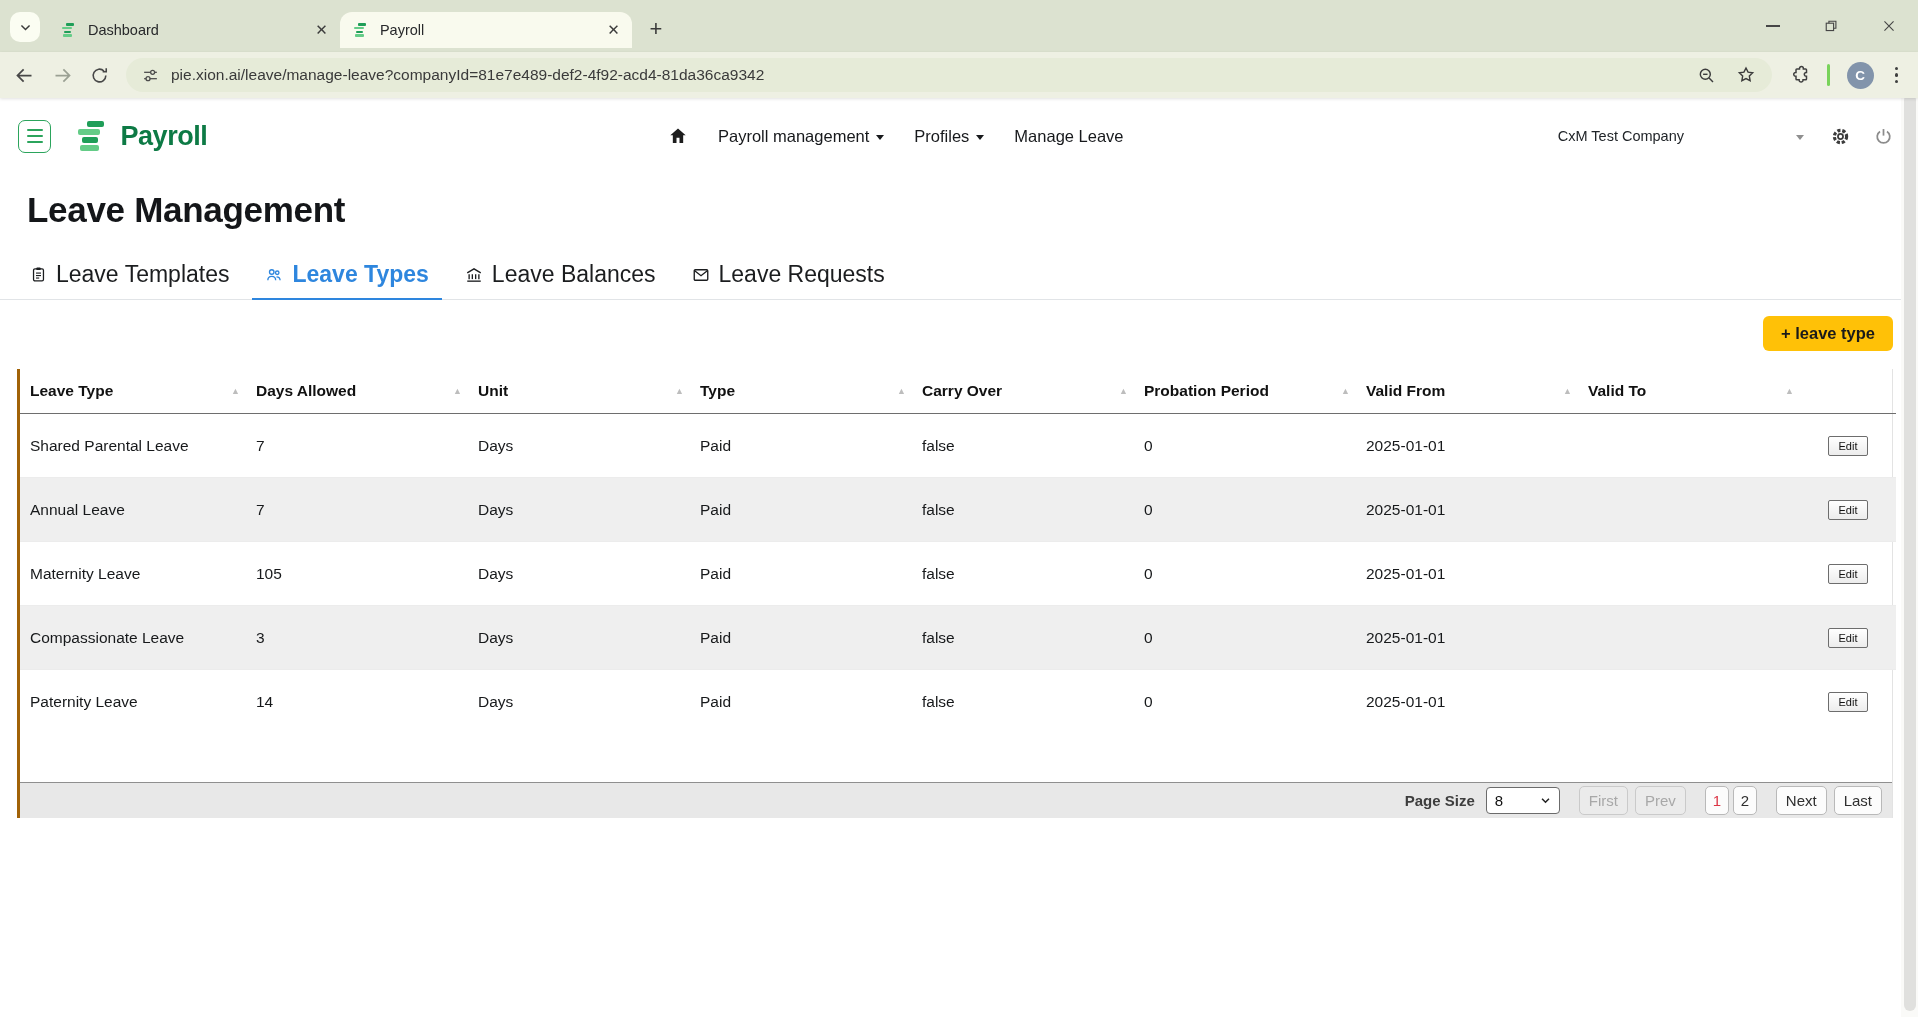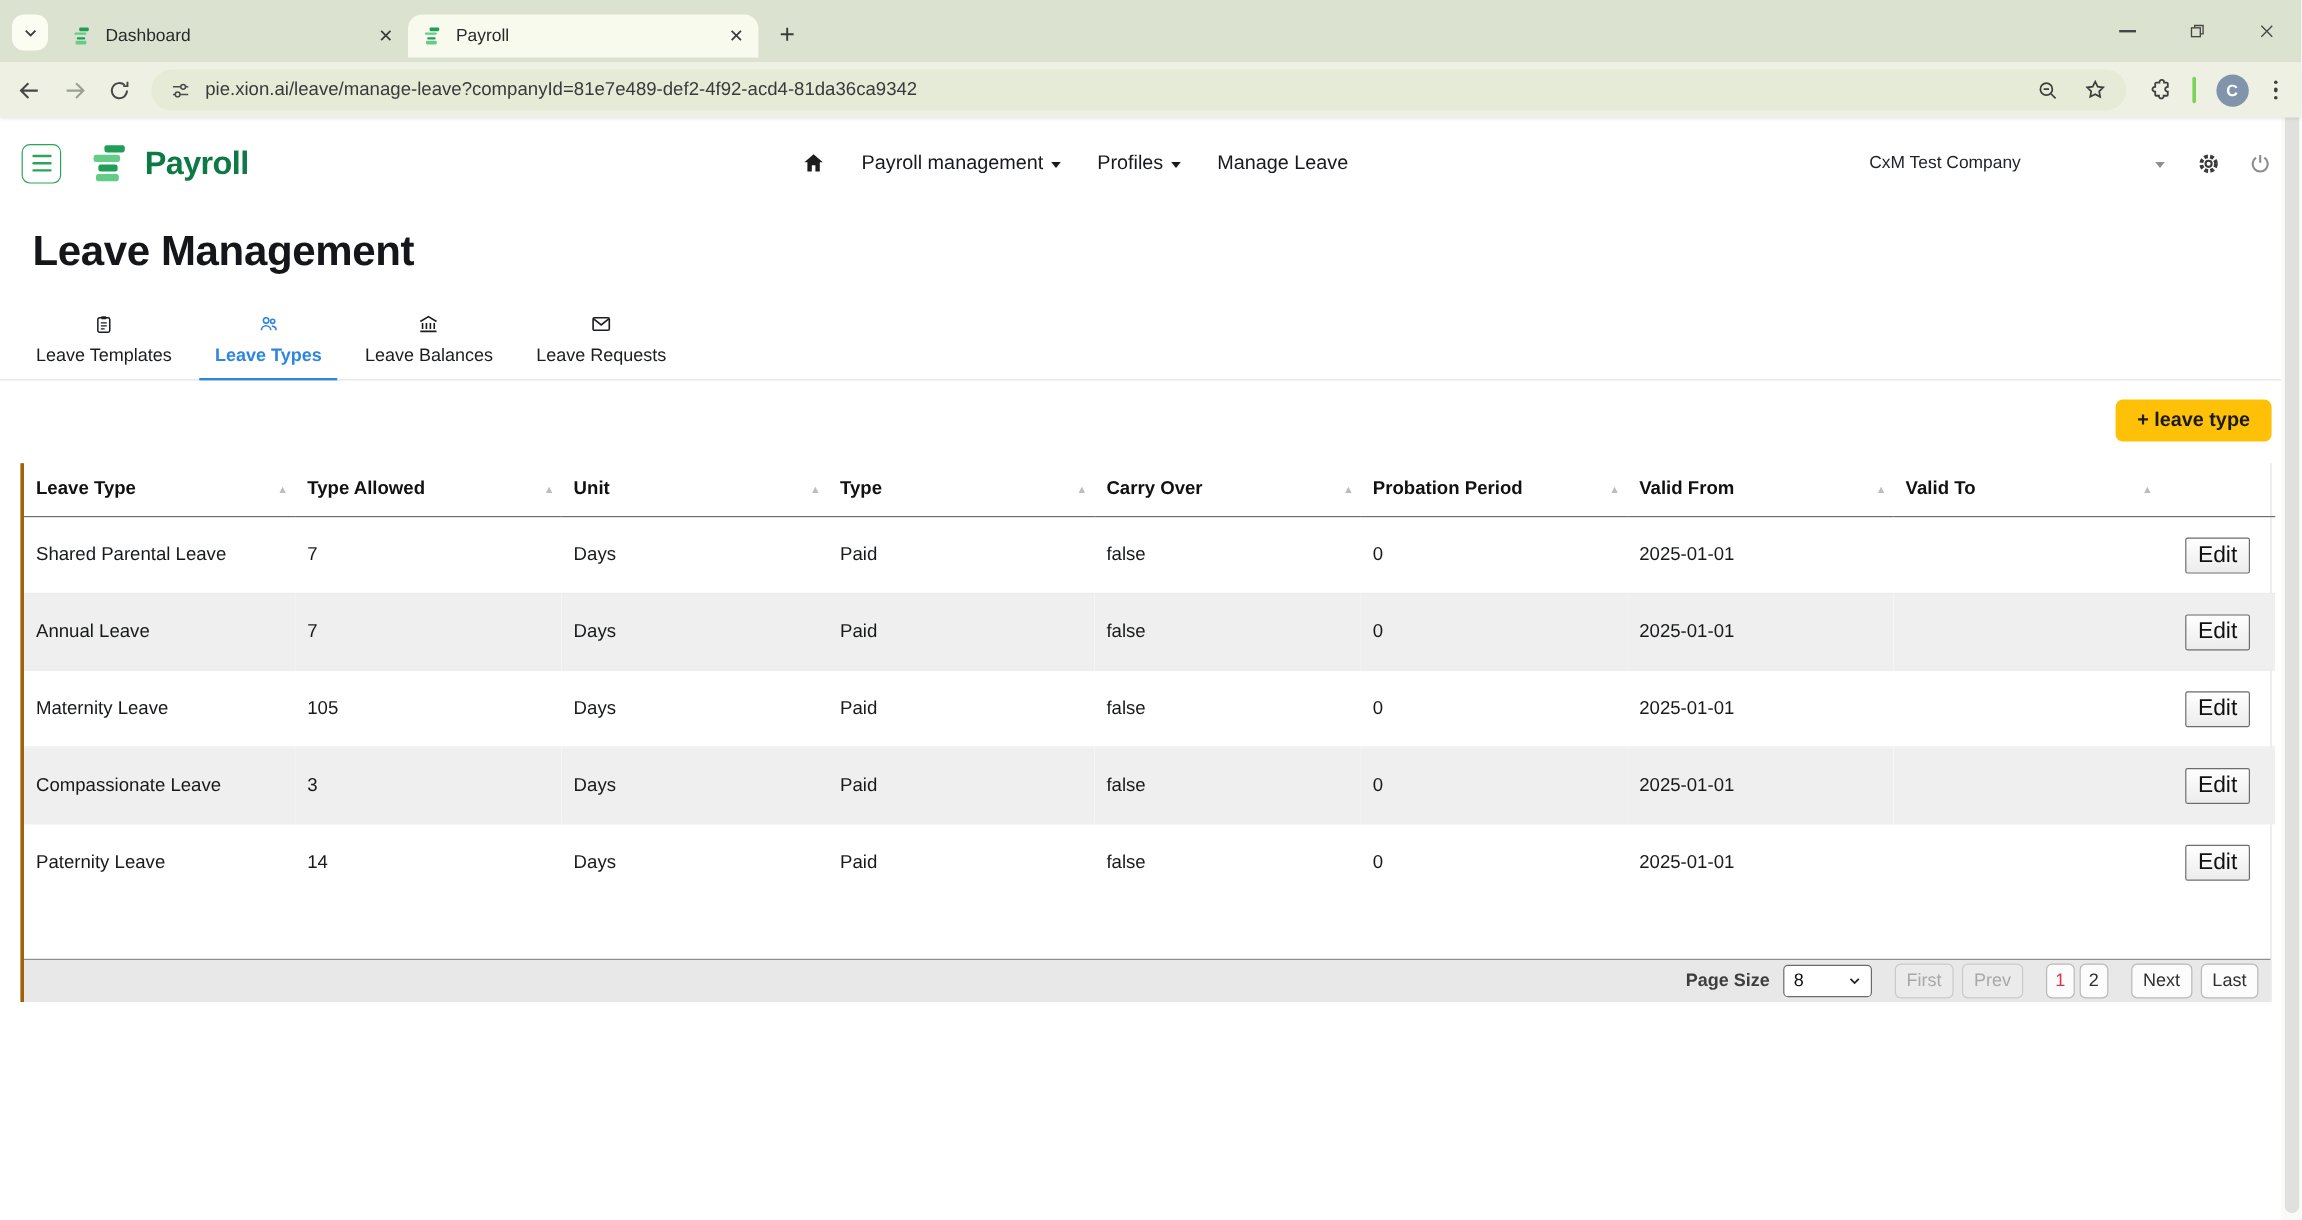--- a/index.html
+++ b/index.html
@@ -54,39 +54,39 @@
     border-top:5px solid #17191c; margin-top:2px; }
   .header-right { margin-left:auto; display:flex; align-items:center; }
   .company-name { font-size:14.5px; color:#212529; }
   .company-caret { width:0; height:0; border-left:4.5px solid transparent; border-right:4.5px solid transparent;
     border-top:5px solid #8f8f8f; margin:2px 26px 0 112px; cursor:pointer; }
   .icon-btn { border:none; background:none; padding:0; display:flex; align-items:center; cursor:pointer; }
   .gear-btn { margin-right:22px; }
   
   .page-title { margin:16px 0 0 27px; font-size:35px; font-weight:bold; color:#141619; letter-spacing:-0.3px; }
   .page-tabs { display:flex; align-items:flex-end; gap:10px; padding-left:17px; margin-top:22px; border-bottom:1px solid #e1e4e7; }
-  .ptab { display:flex; align-items:center; gap:9px; padding:9px 13px 11px; font-size:15px; color:#1b1d1f;
-    position:relative; cursor:pointer;flex-direction:column; }
+  .ptab { display:flex; align-items:center; gap:9px; padding:9px 13px 11px; font-size:23px; color:#1b1d1f;
+    position:relative; cursor:pointer; }
   .ptab svg { flex:0 0 auto; }
   .ptab.active { color:#2e86de; font-weight:bold; }
   .ptab.active::after { content:""; position:absolute; left:0; right:0; bottom:-1px; height:2px; background:#2e86de; }
   .actions-row { display:flex; justify-content:flex-end; padding:16px 25px 0;margin-left:44px; }
   .add-btn { background:#ffc107; border:none; border-radius:6px; padding:8px 18px; font-size:16.5px;
     font-weight:bold; color:#1a1a1a; font-family:inherit; cursor:pointer; }
   
   .table-wrap { margin:18px 25px 0 17px; border-left:3px solid #a16207; border-right:1px solid #e3e3e3; }
   table { width:100%; border-collapse:collapse; table-layout:fixed; }
   th { text-align:left; font-size:15.5px; font-weight:bold; color:#111; padding:13px 22px 13px 10px;
     border-bottom:1px solid #6e6e6e; position:relative; white-space:nowrap; cursor:pointer; }
   th .sort { position:absolute; right:6px; top:50%; transform:translateY(-50%); color:#bdbdbd; font-size:9px; }
   td { font-size:15.5px; color:#17191b; height:64px; padding:0 10px; border-top:1px solid #ececec; overflow:hidden; }
   tbody tr:first-child td { border-top:none; }
   tbody tr:nth-child(even) td { background:#efefef; }
   .edit-cell { text-align:center; }
-  .edit-btn { font-family:inherit; font-size:19px; color:#111; background:linear-gradient(#ffffff,#ececec);
+  .edit-btn { font-family:inherit; font-size:11px; color:#111; background:linear-gradient(#ffffff,#ececec);
     border:1px solid #6d6d6d; border-radius:2px; padding:3px 10px; cursor:pointer; }
   .table-spacer { height:48px; }
   
   .t-footer { height:36px; background:#e8e8e8; border-top:1px solid #8f8f8f; display:flex; align-items:center;
     justify-content:flex-end; gap:7px; padding-right:10px; font-size:15px; }
   .psize-label { font-weight:bold; color:#3e3e3e; margin-right:4px; }
   .psize-select { width:74px; height:27px; background:#fff; border:1px solid #6b6b6b; border-radius:4px;
     display:flex; align-items:center; justify-content:space-between; padding:0 8px; font-size:15px; color:#111; cursor:pointer; }
   .pg { height:29px; border:1px solid #b9b9b9; border-radius:5px; background:#fcfcfc; color:#2f2f2f;
     font-size:15px; padding:0 9px; display:flex; align-items:center; font-family:inherit; cursor:pointer; }
@@ -302,21 +302,21 @@
         <col style="width:222px">
       <col style="width:222px">
         <col style="width:222px">
         <col style="width:222px">
         <col style="width:222px">
       <col style="width:96px">
     </colgroup>
     <thead>
       <tr>
         <th><span>Leave Type</span><span class="sort">▲</span></th>
-        <th><span>Type Allowed</span><span class="sort">▲</span></th>
+        <th><span>Days Allowed</span><span class="sort">▲</span></th>
         <th><span>Unit</span><span class="sort">▲</span></th>
         <th><span>Type</span><span class="sort">▲</span></th>
         <th><span>Carry Over</span><span class="sort">▲</span></th>
         <th><span>Probation Period</span><span class="sort">▲</span></th>
         <th><span>Valid From</span><span class="sort">▲</span></th>
         <th><span>Valid To</span><span class="sort">▲</span></th>
         <th></th>
       </tr>
     </thead>
     <tbody>

